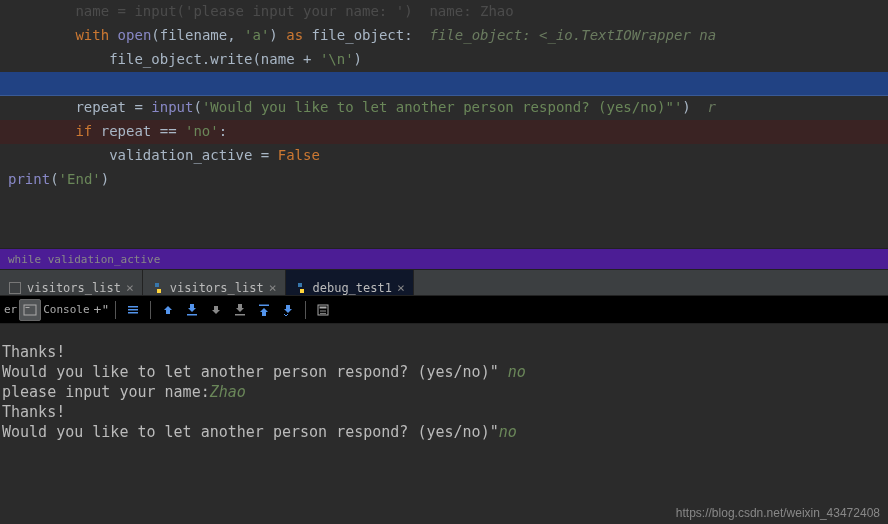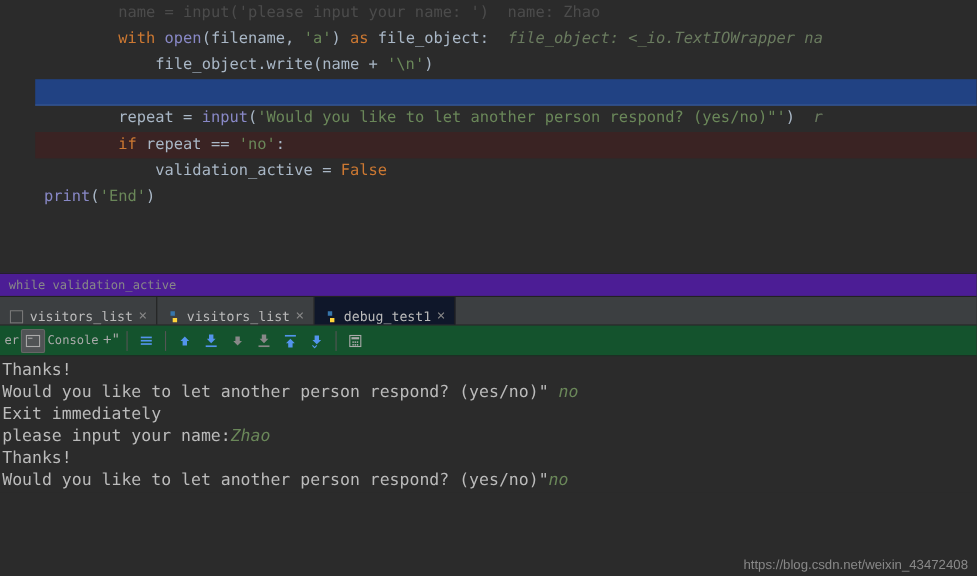--- a/index.html
+++ b/index.html
@@ -16,21 +16,20 @@
   .editor-area {
     position: relative;
     padding-top: 0;
     line-height: 23px;
   }
   .code-line {
     white-space: pre;
     padding-left: 8px;
     height: 24px;
     position: relative;
-    margin-left: 32px;
   }
   .code-line.highlighted {
     background: #214283;
     border-bottom: 1px solid #3a5a95;
   }
   .code-line.red-bp {
     background: #3a2323;
   }
   .gutter-bulb {
     position: absolute;
@@ -78,21 +77,21 @@
   }
   .tab-close {
     color: #888;
     font-size: 13px;
   }
   .py-icon {
     width:14px; height:14px;
     display:inline-block;
   }
   .toolbar {
-    background: #14532d;
+    background: #000000;
     height: 28px;
     display: flex;
     align-items: center;
     gap: 2px;
     padding: 0 4px;
     border-bottom: 1px solid #222;
     font-size: 11px;
     color: #aaa;
   }
   .toolbar .tbtn {
@@ -105,21 +104,21 @@
     color: #aaa;
   }
   .toolbar .tbtn.active { background: #505355; border: 1px solid #666; border-radius: 2px; }
   .toolbar .sep { width: 1px; height: 18px; background: #555; margin: 0 4px; }
   .console {
     background: #2b2b2b;
     font-family: 'Consolas', 'Monaco', monospace;
     font-size: 15px;
     line-height: 20px;
     color: #bbbbbb;
-    padding: 2px 2px;
+    padding: 18px 2px;
   }
   .console-line { white-space: pre; }
   .con-in { color: #6a8759; font-style: italic; }
   .watermark {
     position: absolute;
     right: 8px;
     bottom: 4px;
     color: #888;
     font-size: 12px;
     font-family: Arial, sans-serif;
@@ -248,19 +247,18 @@
         <circle cx="5" cy="10.5" r="0.8" fill="#aaa"></circle>
         <circle cx="7" cy="10.5" r="0.8" fill="#aaa"></circle>
         <circle cx="9" cy="10.5" r="0.8" fill="#aaa"></circle>
       </svg>
     </div>
 </div>
 
 <div class="console">
   <div class="console-line">Thanks!</div>
   <div class="console-line"><span>Would you like to let another person respond? (yes/no)" </span><span class="con-in">no</span></div>
-  <div class="console-line">Exit immediately</div>
   <div class="console-line"><span>please input your name:</span><span class="con-in">Zhao</span></div>
   <div class="console-line">Thanks!</div>
   <div class="console-line"><span>Would you like to let another person respond? (yes/no)"</span><span class="con-in">no</span></div>
 </div>
 
 <div class="watermark">https://blog.csdn.net/weixin_43472408</div>
 
 </body></html>

